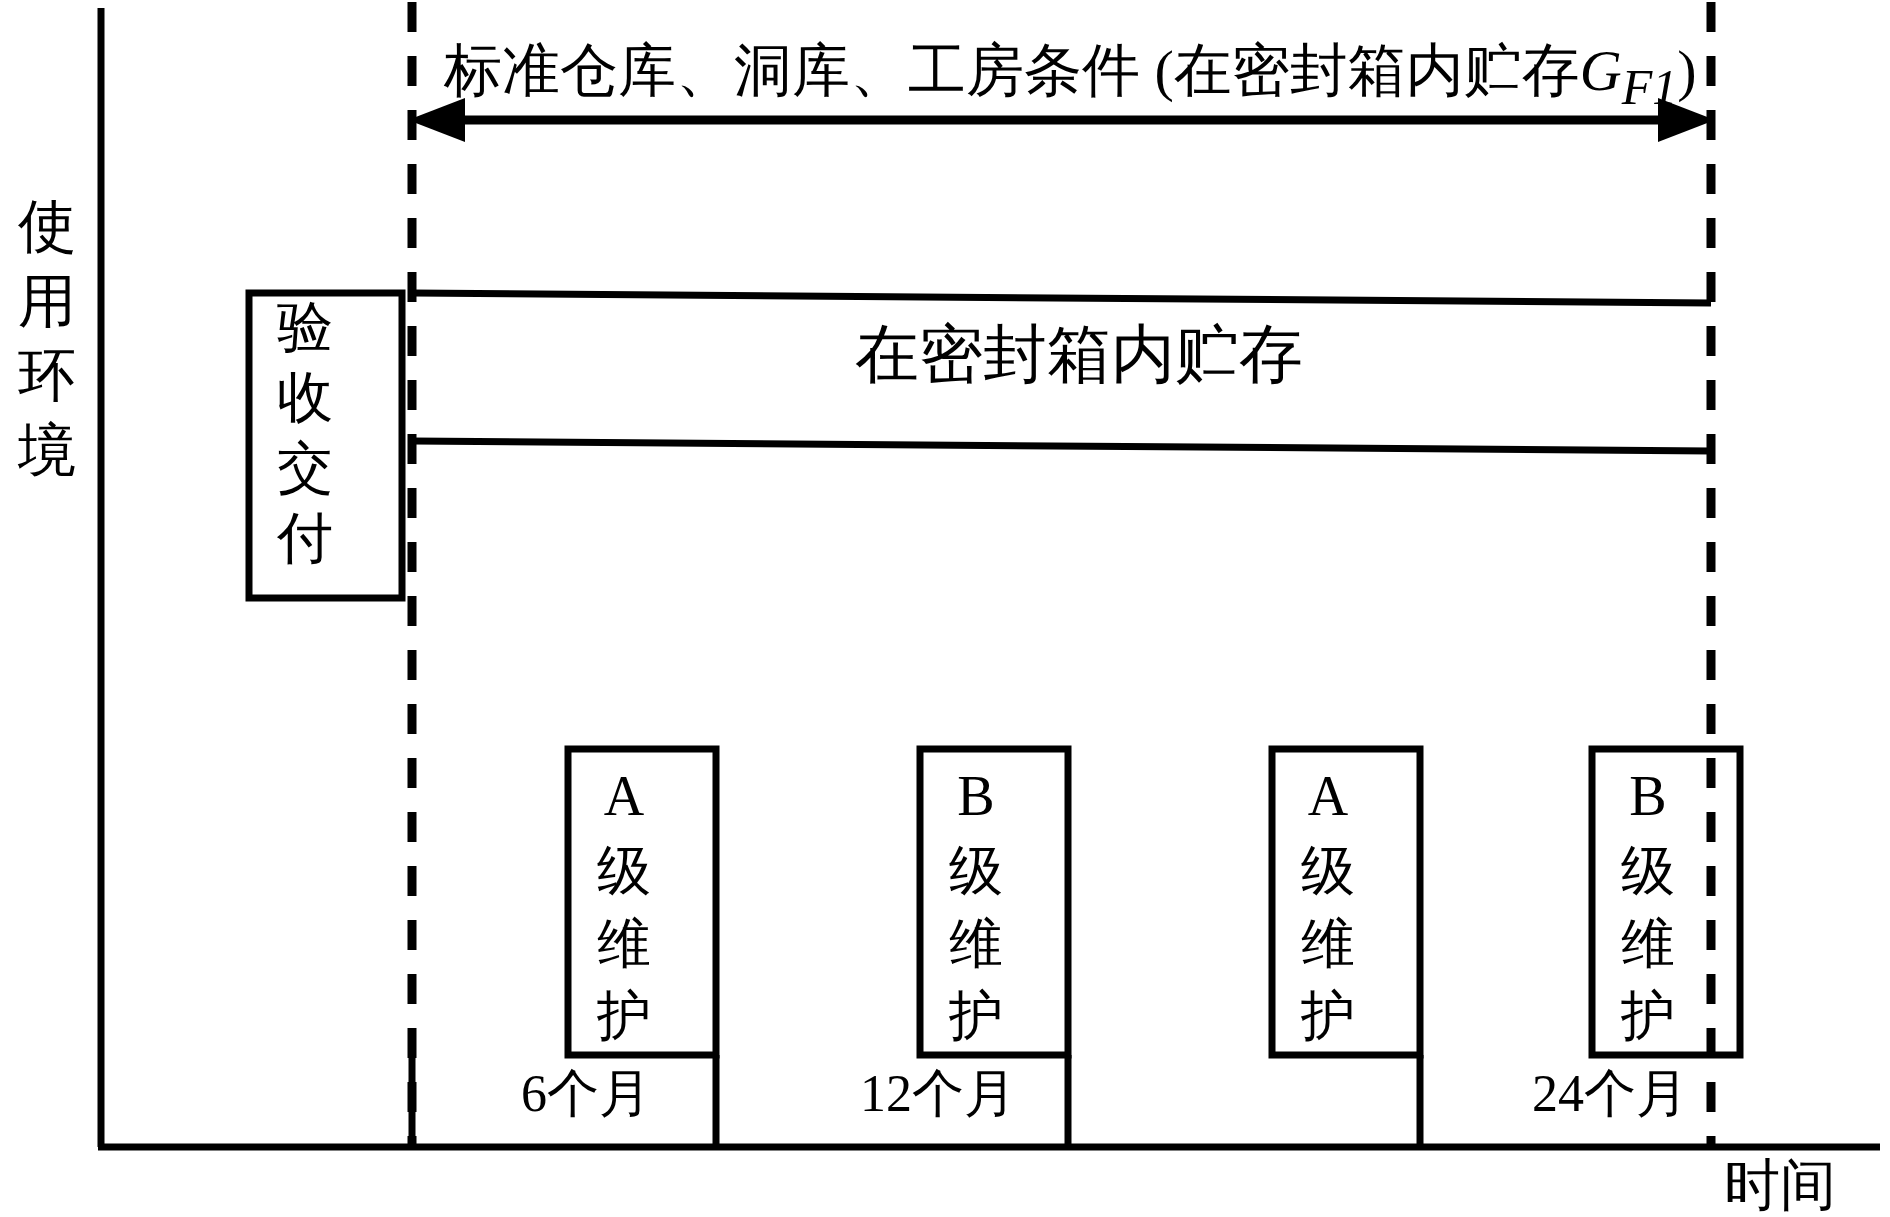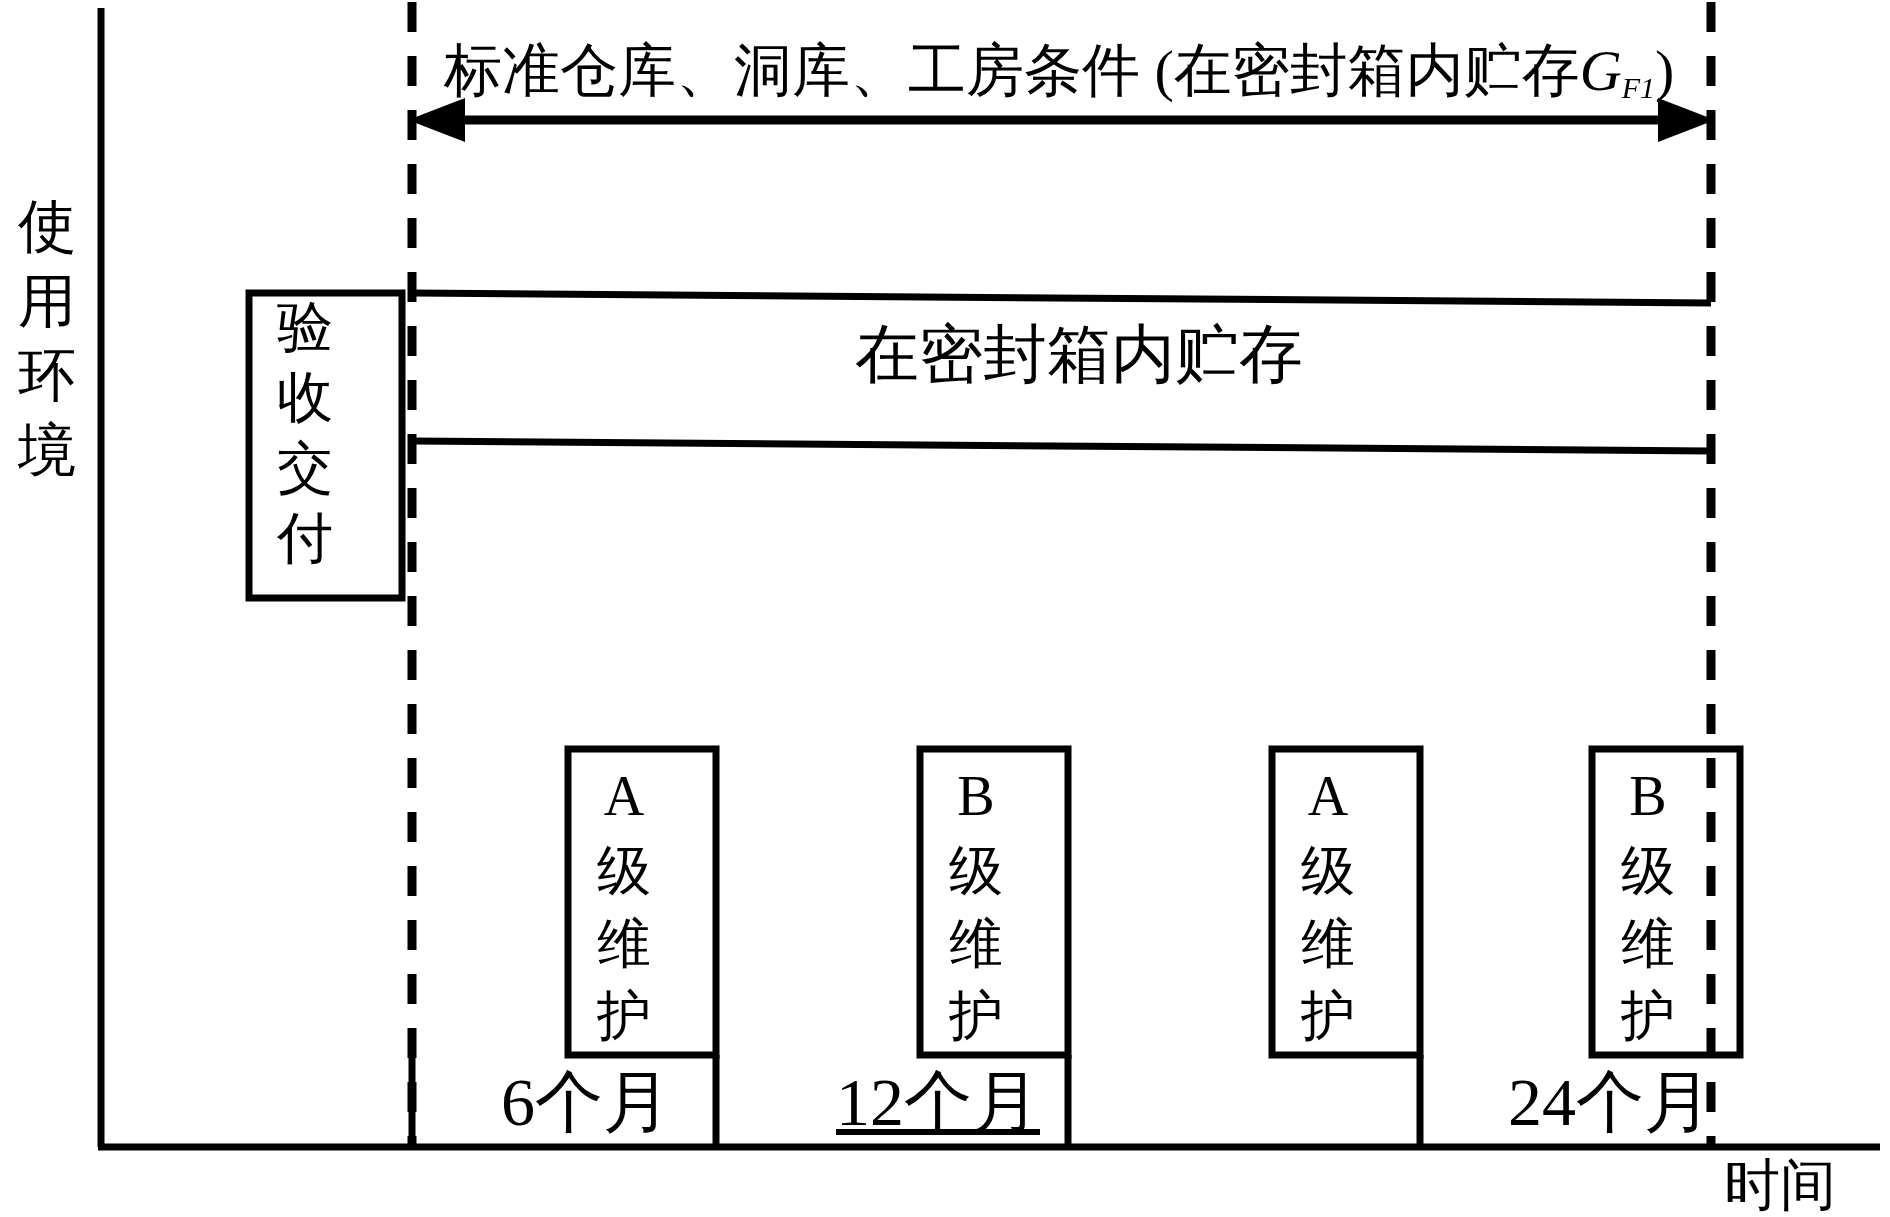--- a/index.html
+++ b/index.html
@@ -53,21 +53,21 @@
   #condition-title {
     left: 444px;
     top: 42px;
     font-size: 58px;
   }
   #condition-title .ital {
     font-style: italic;
     font-family: "Liberation Serif", "DejaVu Serif", serif;
   }
   #condition-title .sub {
-    font-size: 30px;
+    font-size: 50px;
     vertical-align: -0.28em;
     font-style: italic;
   }
 
   #sealed-label {
     left: 855px;
     top: 323px;
     font-size: 64px;
   }
 
@@ -89,26 +89,26 @@
   .maint-text > span { margin-bottom: 14px; }
   .maint-text .lvl { font-size: 56px; margin-bottom: 16px; }
 
   #maint-text-0 { left: 568px; }
   #maint-text-1 { left: 920px; }
   #maint-text-2 { left: 1272px; }
   #maint-text-3 { left: 1592px; }
 
   
   .month-label {
-    font-size: 68px;
+    font-size: 52px;
     top: 1068px;
     text-align: center;
   }
   #month-label-0 { left: 441px; width: 290px; }
-  #month-label-1 { left: 793px; width: 290px; text-decoration: underline; }
+  #month-label-1 { left: 793px; width: 290px; }
   #month-label-2 { left: 1145px; width: 290px; }
   #month-label-3 { left: 1465px; width: 290px; }
 
   #time-label {
     left: 1708px;
     top: 1157px;
     font-size: 56px;
     margin-left: 16px;
   }
 </style>

